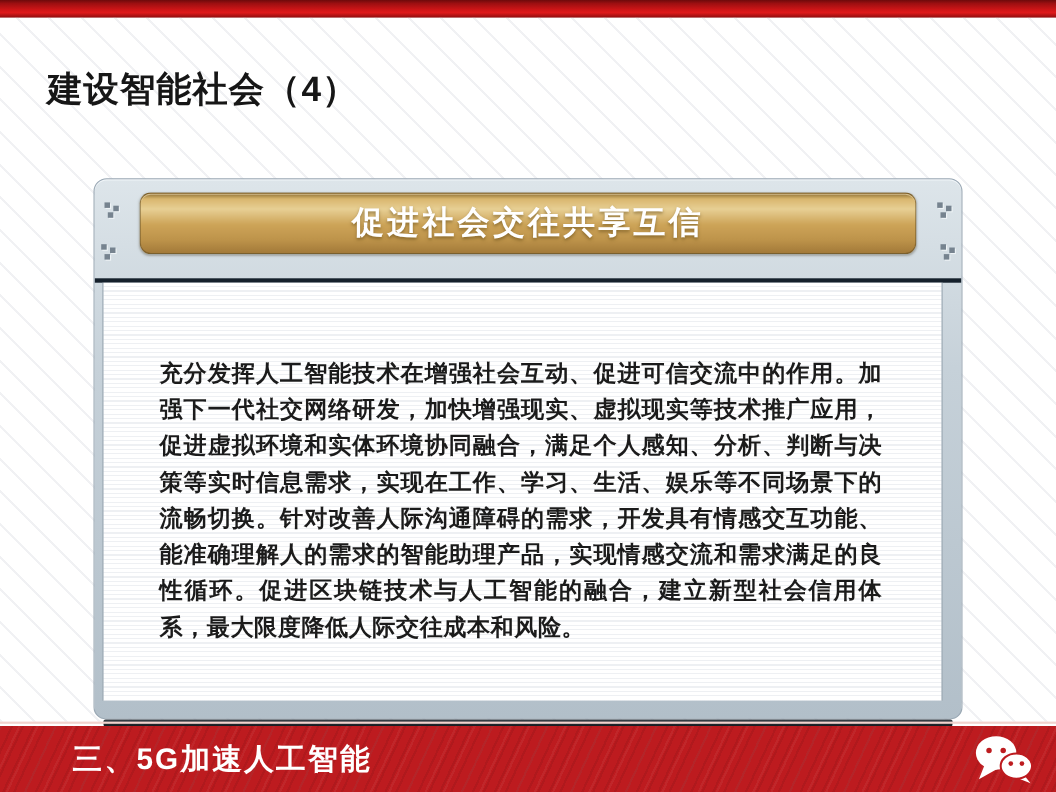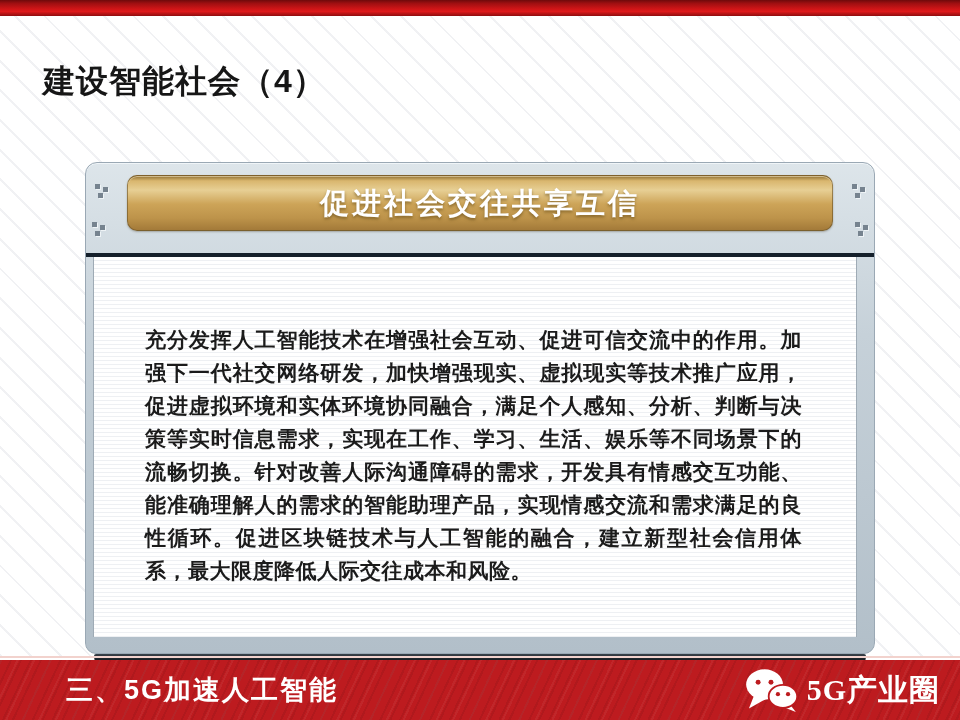--- a/index.html
+++ b/index.html
@@ -155,17 +155,16 @@
       <svg class="brand-icon" viewBox="0 0 60 50" xmlns="http://www.w3.org/2000/svg">
         <polygon points="12,30 6,45 24,35" fill="#ffffff"></polygon>
         <ellipse cx="23" cy="19" rx="20" ry="16.5" fill="#ffffff"></ellipse>
         <circle cx="16" cy="16.5" r="2.7" fill="#bd1b1f"></circle>
         <circle cx="30" cy="16.5" r="2.7" fill="#bd1b1f"></circle>
         <polygon points="50,40 57,49 42,43" fill="#ffffff"></polygon>
         <ellipse cx="43" cy="32" rx="15.5" ry="12.5" fill="#ffffff" stroke="#bd1b1f" stroke-width="2"></ellipse>
         <circle cx="37.5" cy="29.5" r="2.3" fill="#bd1b1f"></circle>
         <circle cx="48.5" cy="29.5" r="2.3" fill="#bd1b1f"></circle>
       </svg>
-      <span class="brand-name">5G产业圈</span>
     </div>
   </div>
 
 </div>
 
 </body></html>

